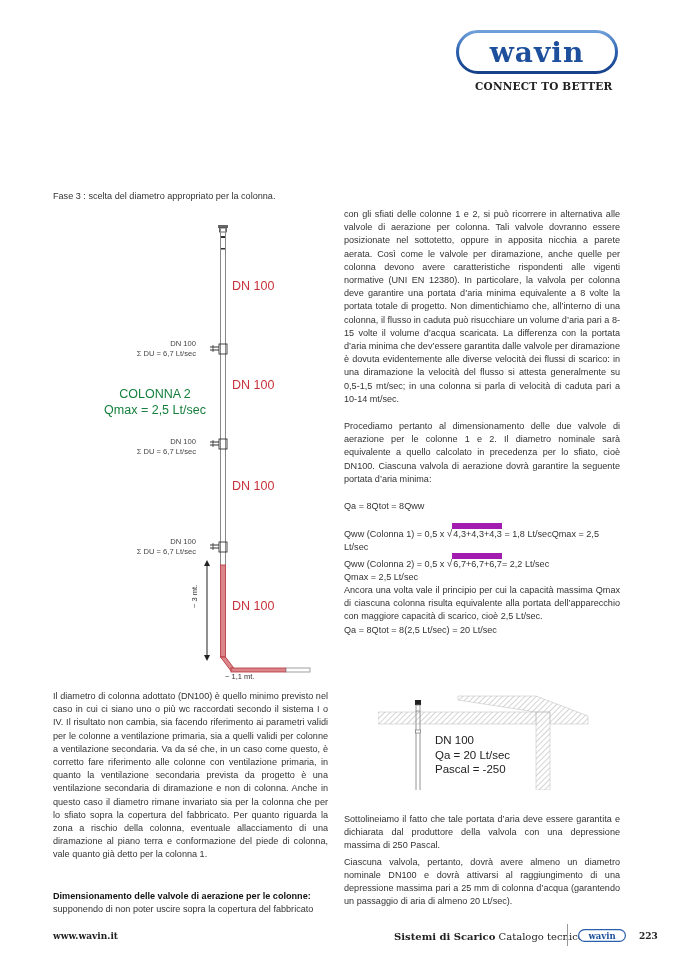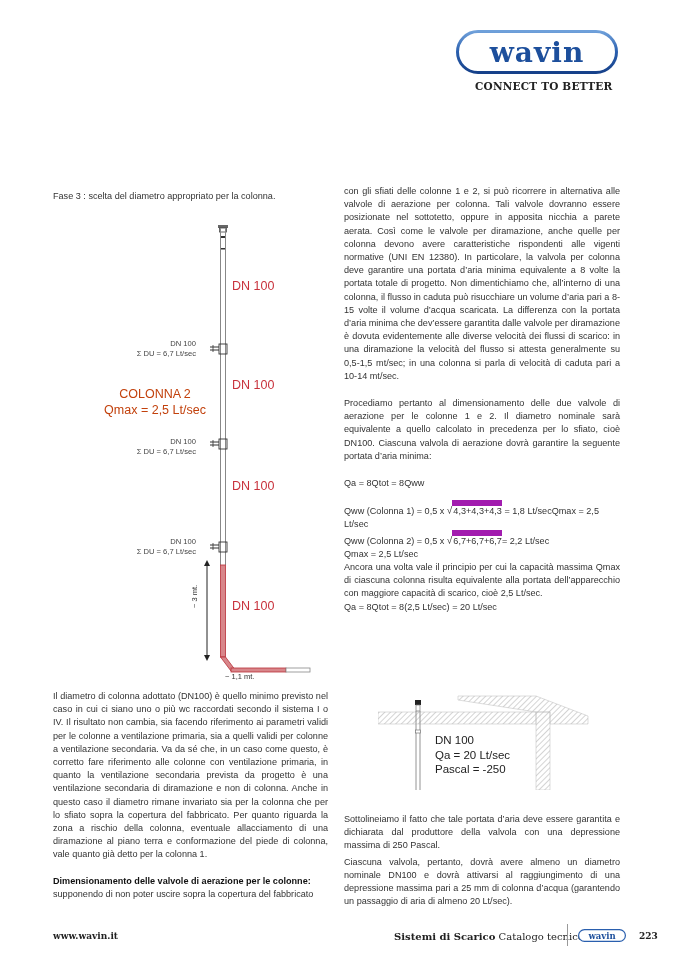--- a/index.html
+++ b/index.html
@@ -18,21 +18,21 @@
   .left-col { left: 53px; width: 275px; }
   .right-col { left: 344px; width: 276px; }
   .bold { font-weight: bold; color: #111; }
 
   .sqrt { border-top: 6px solid #a21caf; padding-left: 1px; }
   .rad { font-size: 10px; }
 
   
   .dn-red { color: #c8323c; font-size: 12.5px; }
   .dn-small { font-size: 7.6px; line-height: 9.5px; text-align: right; color: #444; }
-  .colonna { font-size: 12.5px; line-height: 16px; text-align: center; color: #c2410c; }
+  .colonna { font-size: 12.5px; line-height: 16px; text-align: center; color: #15803d; }
   .dim-label { font-size: 7.5px; color: #333; }
 
   .roof-label { font-size: 11.5px; line-height: 14.5px; color: #222; }
 
   
   .footer-left { left: 53px; top: 931px; font-family: "DejaVu Serif", serif; font-weight: bold; font-size: 9px; color: #222; }
   .footer-right { left: 394px; top: 931px; font-family: "DejaVu Serif", serif; font-size: 10px; color: #222; }
   .footer-right .b { font-weight: bold; }
   .footer-sep { left: 567px; top: 924px; width: 1px; height: 22px; background: #999; }
   .footer-logo { left: 578px; top: 929px; width: 48px; height: 13px; }
@@ -130,25 +130,25 @@
 <div class="abs colonna" style="left:100px; top:386px; width:110px;">
   <div>COLONNA 2</div>
   <div>Qmax = 2,5 Lt/sec</div>
 </div>
 
 <div class="abs dim-label" style="left:190px; top:608px; transform:rotate(-90deg); transform-origin:left top; width:40px;">~ 3 mt.</div>
 <div class="abs dim-label" style="left:225px; top:672px;">~ 1,1 mt.</div>
 
 <div class="abs col left-col" style="top:690px;">
   <p>Il diametro di colonna adottato (DN100) è quello minimo previsto nel caso in cui ci siano uno o più wc raccordati secondo il sistema I o IV. Il risultato non cambia, sia facendo riferimento ai parametri validi per le colonne a ventilazione primaria, sia a quelli validi per colonne a ventilazione secondaria. Va da sé che, in un caso come questo, è corretto fare riferimento alle colonne con ventilazione primaria, in quanto la ventilazione secondaria prevista da progetto è una ventilazione secondaria di diramazione e non di colonna. Anche in questo caso il diametro rimane invariato sia per la colonna che per lo sfiato sopra la copertura del fabbricato. Per quanto riguarda la zona a rischio della colonna, eventuale allacciamento di una diramazione al piano terra e conformazione del piede di colonna, vale quanto già detto per la colonna 1.</p>
-  <p style="margin-top:13px;" class="bold">Dimensionamento delle valvole di aerazione per le colonne:</p>
+  <p style="margin-top:28px;" class="bold">Dimensionamento delle valvole di aerazione per le colonne:</p>
   <p>supponendo di non poter uscire sopra la copertura del fabbricato</p>
 </div>
 
-<div class="abs col right-col" style="top:185px;">
+<div class="abs col right-col" style="top:208px;">
   <p>con gli sfiati delle colonne 1 e 2, si può ricorrere in alternativa alle valvole di aerazione per colonna. Tali valvole dovranno essere posizionate nel sottotetto, oppure in apposita nicchia a parete aerata. Così come  le valvole per diramazione, anche quelle per colonna  devono avere caratteristiche rispondenti alle vigenti normative (UNI EN 12380). In particolare, la valvola per colonna deve garantire una portata d’aria minima equivalente a 8 volte la portata totale di progetto. Non dimentichiamo che, all’interno di una colonna, il flusso in caduta può risucchiare un volume d’aria pari a 8-15 volte il volume d’acqua scaricata. La differenza con la portata d’aria minima che dev’essere garantita dalle valvole per diramazione è dovuta evidentemente alle diverse velocità dei flussi di scarico: in una diramazione la velocità del flusso si attesta generalmente su 0,5-1,5 mt/sec; in una colonna si parla di velocità di caduta pari a 10-14 mt/sec.</p>
   <p style="margin-top:14px;">Procediamo pertanto al dimensionamento delle due valvole di aerazione per le colonne 1 e 2. Il diametro nominale sarà equivalente a quello calcolato in precedenza per lo sfiato, cioè DN100. Ciascuna valvola di aerazione dovrà garantire la seguente portata d’aria minima:</p>
   <p style="margin-top:14px;">Qa = 8Qtot = 8Qww</p>
   <p style="margin-top:14px; text-align:left;"><span>Qww (Colonna 1) = 0,5 x </span><span class="rad">√</span><span class="sqrt">4,3+4,3+4,3</span><span> = 1,8 Lt/secQmax = 2,5 Lt/sec</span></p>
   <p style="margin-top:2px; text-align:left;"><span>Qww (Colonna 2) = 0,5 x </span><span class="rad">√</span><span class="sqrt">6,7+6,7+6,7</span><span>= 2,2 Lt/sec</span></p>
   <p>Qmax = 2,5 Lt/sec</p>
   <p style="">Ancora una volta vale il principio per cui la capacità massima Qmax di ciascuna colonna risulta equivalente alla portata dell’apparecchio con maggiore capacità di scarico, cioè 2,5 Lt/sec.</p>
   <p>Qa = 8Qtot = 8(2,5 Lt/sec) = 20 Lt/sec</p>
 </div>
 

